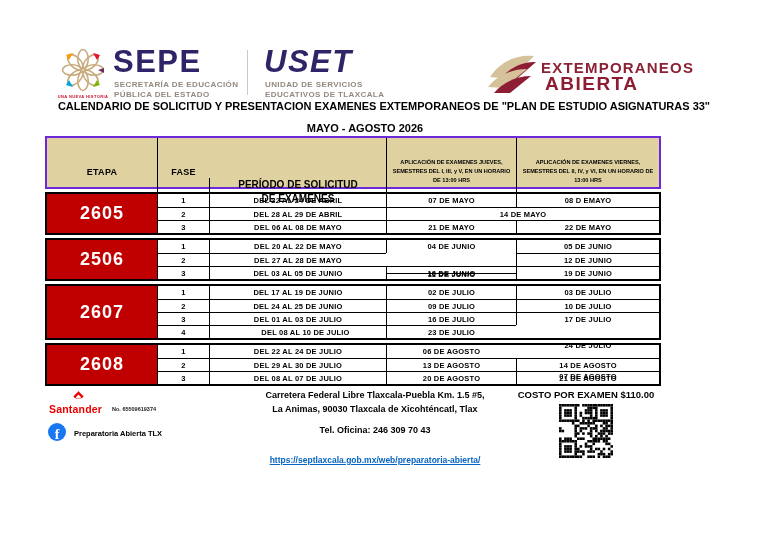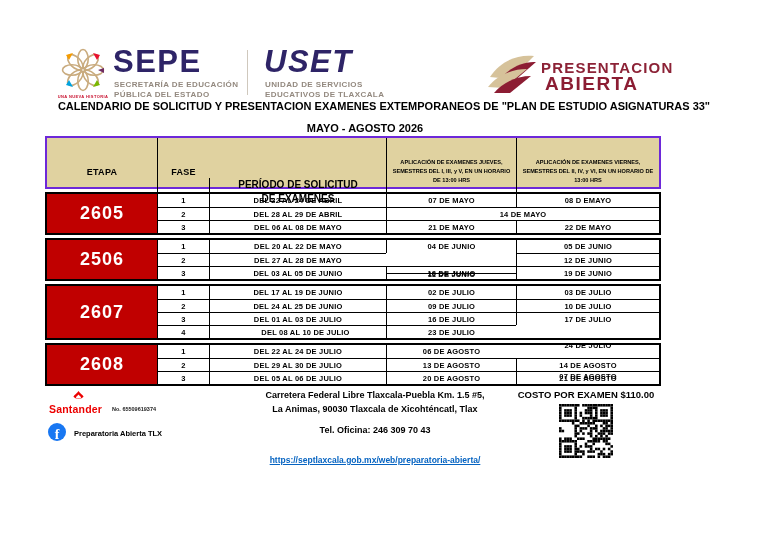--- a/index.html
+++ b/index.html
@@ -130,21 +130,21 @@
   <div class="uset-sub">
     <div>UNIDAD DE SERVICIOS</div>
     <div>EDUCATIVOS DE TLAXCALA</div>
   </div>
   <svg class="prepa-book" viewBox="0 0 58 44">
     <path fill="#d6c29a" d="M4 26 C14 10 32 3 48 5 L25 28 Z"></path>
     <path fill="#8c1d33" d="M12 31 C21 18 36 10 50 11 L27 31 Z"></path>
     <path fill="#d6c29a" d="M2 36 C11 24 26 18 41 18 L18 37 Z"></path>
     <path fill="#8c1d33" d="M8 42 C17 31 31 25 45 25 L24 42 Z"></path>
   </svg>
-  <div class="prepa-line1">PRESENTACION</div>
+  <div class="prepa-line1">EXTEMPORANEOS</div>
   <div class="prepa-line2">ABIERTA</div>
 
   <div class="title">CALENDARIO DE SOLICITUD Y PRESENTACION EXAMENES EXTEMPORANEOS DE "PLAN DE ESTUDIO ASIGNATURAS 33"</div>
   <div class="subtitle">MAYO - AGOSTO 2026</div>
 
   <div class="cal-table">
     <div class="thead">
       <div class="th main">ETAPA</div>
       <div class="th main">FASE</div>
       <div class="th periodo">PERÍODO DE SOLICITUD DE EXÁMENES</div>
@@ -204,21 +204,21 @@
           <div class="etapa-cell" style="grid-row: 1 / span 3;">2608</div>
           <div class="cell r0" style="grid-area: 1 / 2;">1</div>
           <div class="cell r0" style="grid-area: 1 / 3;">DEL 22 AL 24 DE JULIO</div>
           <div class="cell r0" style="grid-area: 1 / 4;">06 DE AGOSTO</div>
           <div class="cell r0" style="grid-area: 1 / 5; margin-top: 31px;">07 DE AGOSTO</div>
           <div class="cell" style="grid-area: 2 / 2;">2</div>
           <div class="cell" style="grid-area: 2 / 3;">DEL 29 AL 30 DE JULIO</div>
           <div class="cell" style="grid-area: 2 / 4;">13 DE AGOSTO</div>
           <div class="cell" style="grid-area: 2 / 5;">14 DE AGOSTO</div>
           <div class="cell" style="grid-area: 3 / 2;">3</div>
-          <div class="cell" style="grid-area: 3 / 3;">DEL 05 AL 06 DE JULIO</div>
+          <div class="cell" style="grid-area: 3 / 3;">DEL 08 AL 07 DE JULIO</div>
           <div class="cell" style="grid-area: 3 / 4;">20 DE AGOSTO</div>
           <div class="cell" style="grid-area: 3 / 5;">21 DE AGOSTO</div>
         </div>
       </div>
   </div>
 
   <svg class="santander-flame" viewBox="0 0 15 12">
     <path fill="#ec0000" d="M7.5 0 C8.6 2.4 11.8 3.6 12.6 5.8 A5.6 3.6 0 0 1 2.4 5.8 C3.2 3.6 6.4 2.4 7.5 0 Z M7.5 3.4 C6.9 4.6 5.2 5.3 4.8 6.4 A3 2 0 0 0 10.2 6.4 C9.8 5.3 8.1 4.6 7.5 3.4 Z" fill-rule="evenodd"></path>
   </svg>
   <div class="santander-word">Santander</div>

